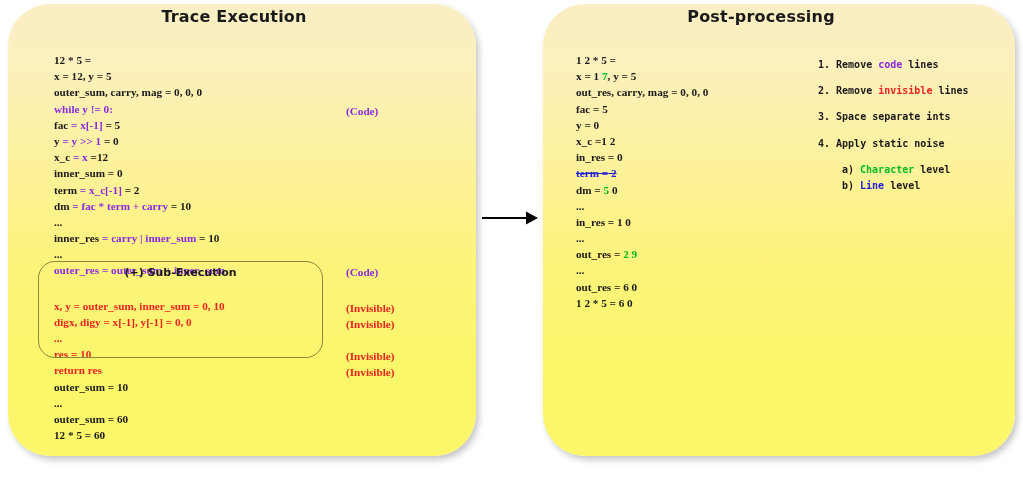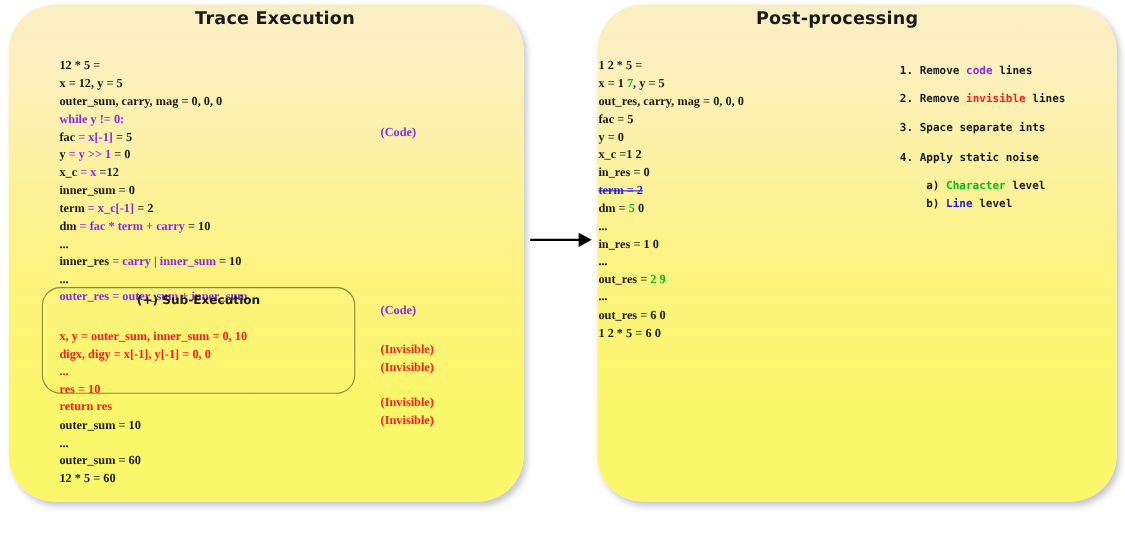--- a/index.html
+++ b/index.html
@@ -41,27 +41,27 @@
   .code-block {
     position: absolute;
     font-family: Liberation Serif, serif;
     font-size: 11.2px;
     line-height: 16.2px;
     white-space: pre;
     color: #1a1a1a;
     font-weight: bold;
   }
   #trace-lines { left: 54px; top: 52px; }
-  #post-lines  { left: 544px; top: 52px; }
+  #post-lines  { left: 576px; top: 52px; }
 
   .line { position: relative; height: 16.2px; }
   .line .lbl {
     position: absolute;
     left: 292px;
-    top: 12px;
+    top: 2px;
     font-weight: bold;
     text-align: right;
   }
 
   .c-code      { color: #8a2be2; }
   .c-invisible { color: #ee2222; }
   .c-plain     { color: #1a1a1a; }
   .c-noise     { color: #00bb22; }
   .c-lineblue  { color: #2222dd; text-decoration: line-through; text-decoration-thickness: 1px; }
 
@@ -110,21 +110,21 @@
     left: 480px;
     top: 206px;
     width: 60px;
     height: 24px;
   }
 </style>
 </head>
 <body>
 
 <div class="panel" id="panel-left"></div>
-<div class="panel-title" style="left:16px; width:468px;">Trace Execution</div>
+<div class="panel-title" style="left:0; width:468px;">Trace Execution</div>
 
 <div class="code-block" id="trace-lines"><div class="line"><span class="c-plain">12 * 5 =</span></div><div class="line"><span class="c-plain">x = 12, y = 5</span></div><div class="line"><span class="c-plain">outer_sum, carry, mag = 0, 0, 0</span></div><div class="line"><span class="c-code">while y != 0:</span><span class="lbl c-code">(Code)</span></div><div class="line"><span class="c-plain">fac</span><span class="c-code"> = x[-1]</span><span class="c-plain"> = 5</span></div><div class="line"><span class="c-plain">y</span><span class="c-code"> = y &gt;&gt; 1</span><span class="c-plain"> = 0</span></div><div class="line"><span class="c-plain">x_c</span><span class="c-code"> = x</span><span class="c-plain"> =12</span></div><div class="line"><span class="c-plain">inner_sum = 0</span></div><div class="line"><span class="c-plain">term</span><span class="c-code"> = x_c[-1]</span><span class="c-plain"> = 2</span></div><div class="line"><span class="c-plain">dm</span><span class="c-code"> = fac * term + carry</span><span class="c-plain"> = 10</span></div><div class="line"><span class="c-plain">...</span></div><div class="line"><span class="c-plain">inner_res</span><span class="c-code"> = carry | inner_sum</span><span class="c-plain"> = 10</span></div><div class="line"><span class="c-plain">...</span></div><div class="line"><span class="c-code">outer_res = outer_sum + inner_sum</span><span class="lbl c-code">(Code)</span></div><div class="line" style="height: 19px;">&nbsp;</div><div class="line"><span class="c-invisible">x, y = outer_sum, inner_sum = 0, 10</span><span class="lbl c-invisible">(Invisible)</span></div><div class="line"><span class="c-invisible">digx, digy = x[-1], y[-1] = 0, 0</span><span class="lbl c-invisible">(Invisible)</span></div><div class="line"><span class="c-invisible">...</span></div><div class="line"><span class="c-invisible">res = 10</span><span class="lbl c-invisible">(Invisible)</span></div><div class="line"><span class="c-invisible">return res</span><span class="lbl c-invisible">(Invisible)</span></div><div class="line"><span class="c-plain">outer_sum = 10</span></div><div class="line"><span class="c-plain">...</span></div><div class="line"><span class="c-plain">outer_sum = 60</span></div><div class="line"><span class="c-plain">12 * 5 = 60</span></div></div>
 
 <div id="sub-exec-box"></div>
 <div id="sub-exec-title">(+) Sub-Execution</div>
 
 <svg id="arrow-connector" viewBox="0 0 60 24">
   <line x1="2" y1="12" x2="48" y2="12" stroke="#000000" stroke-width="2"></line>
   <polygon points="46,5.5 58,12 46,18.5" fill="#000000"></polygon>
 </svg>

